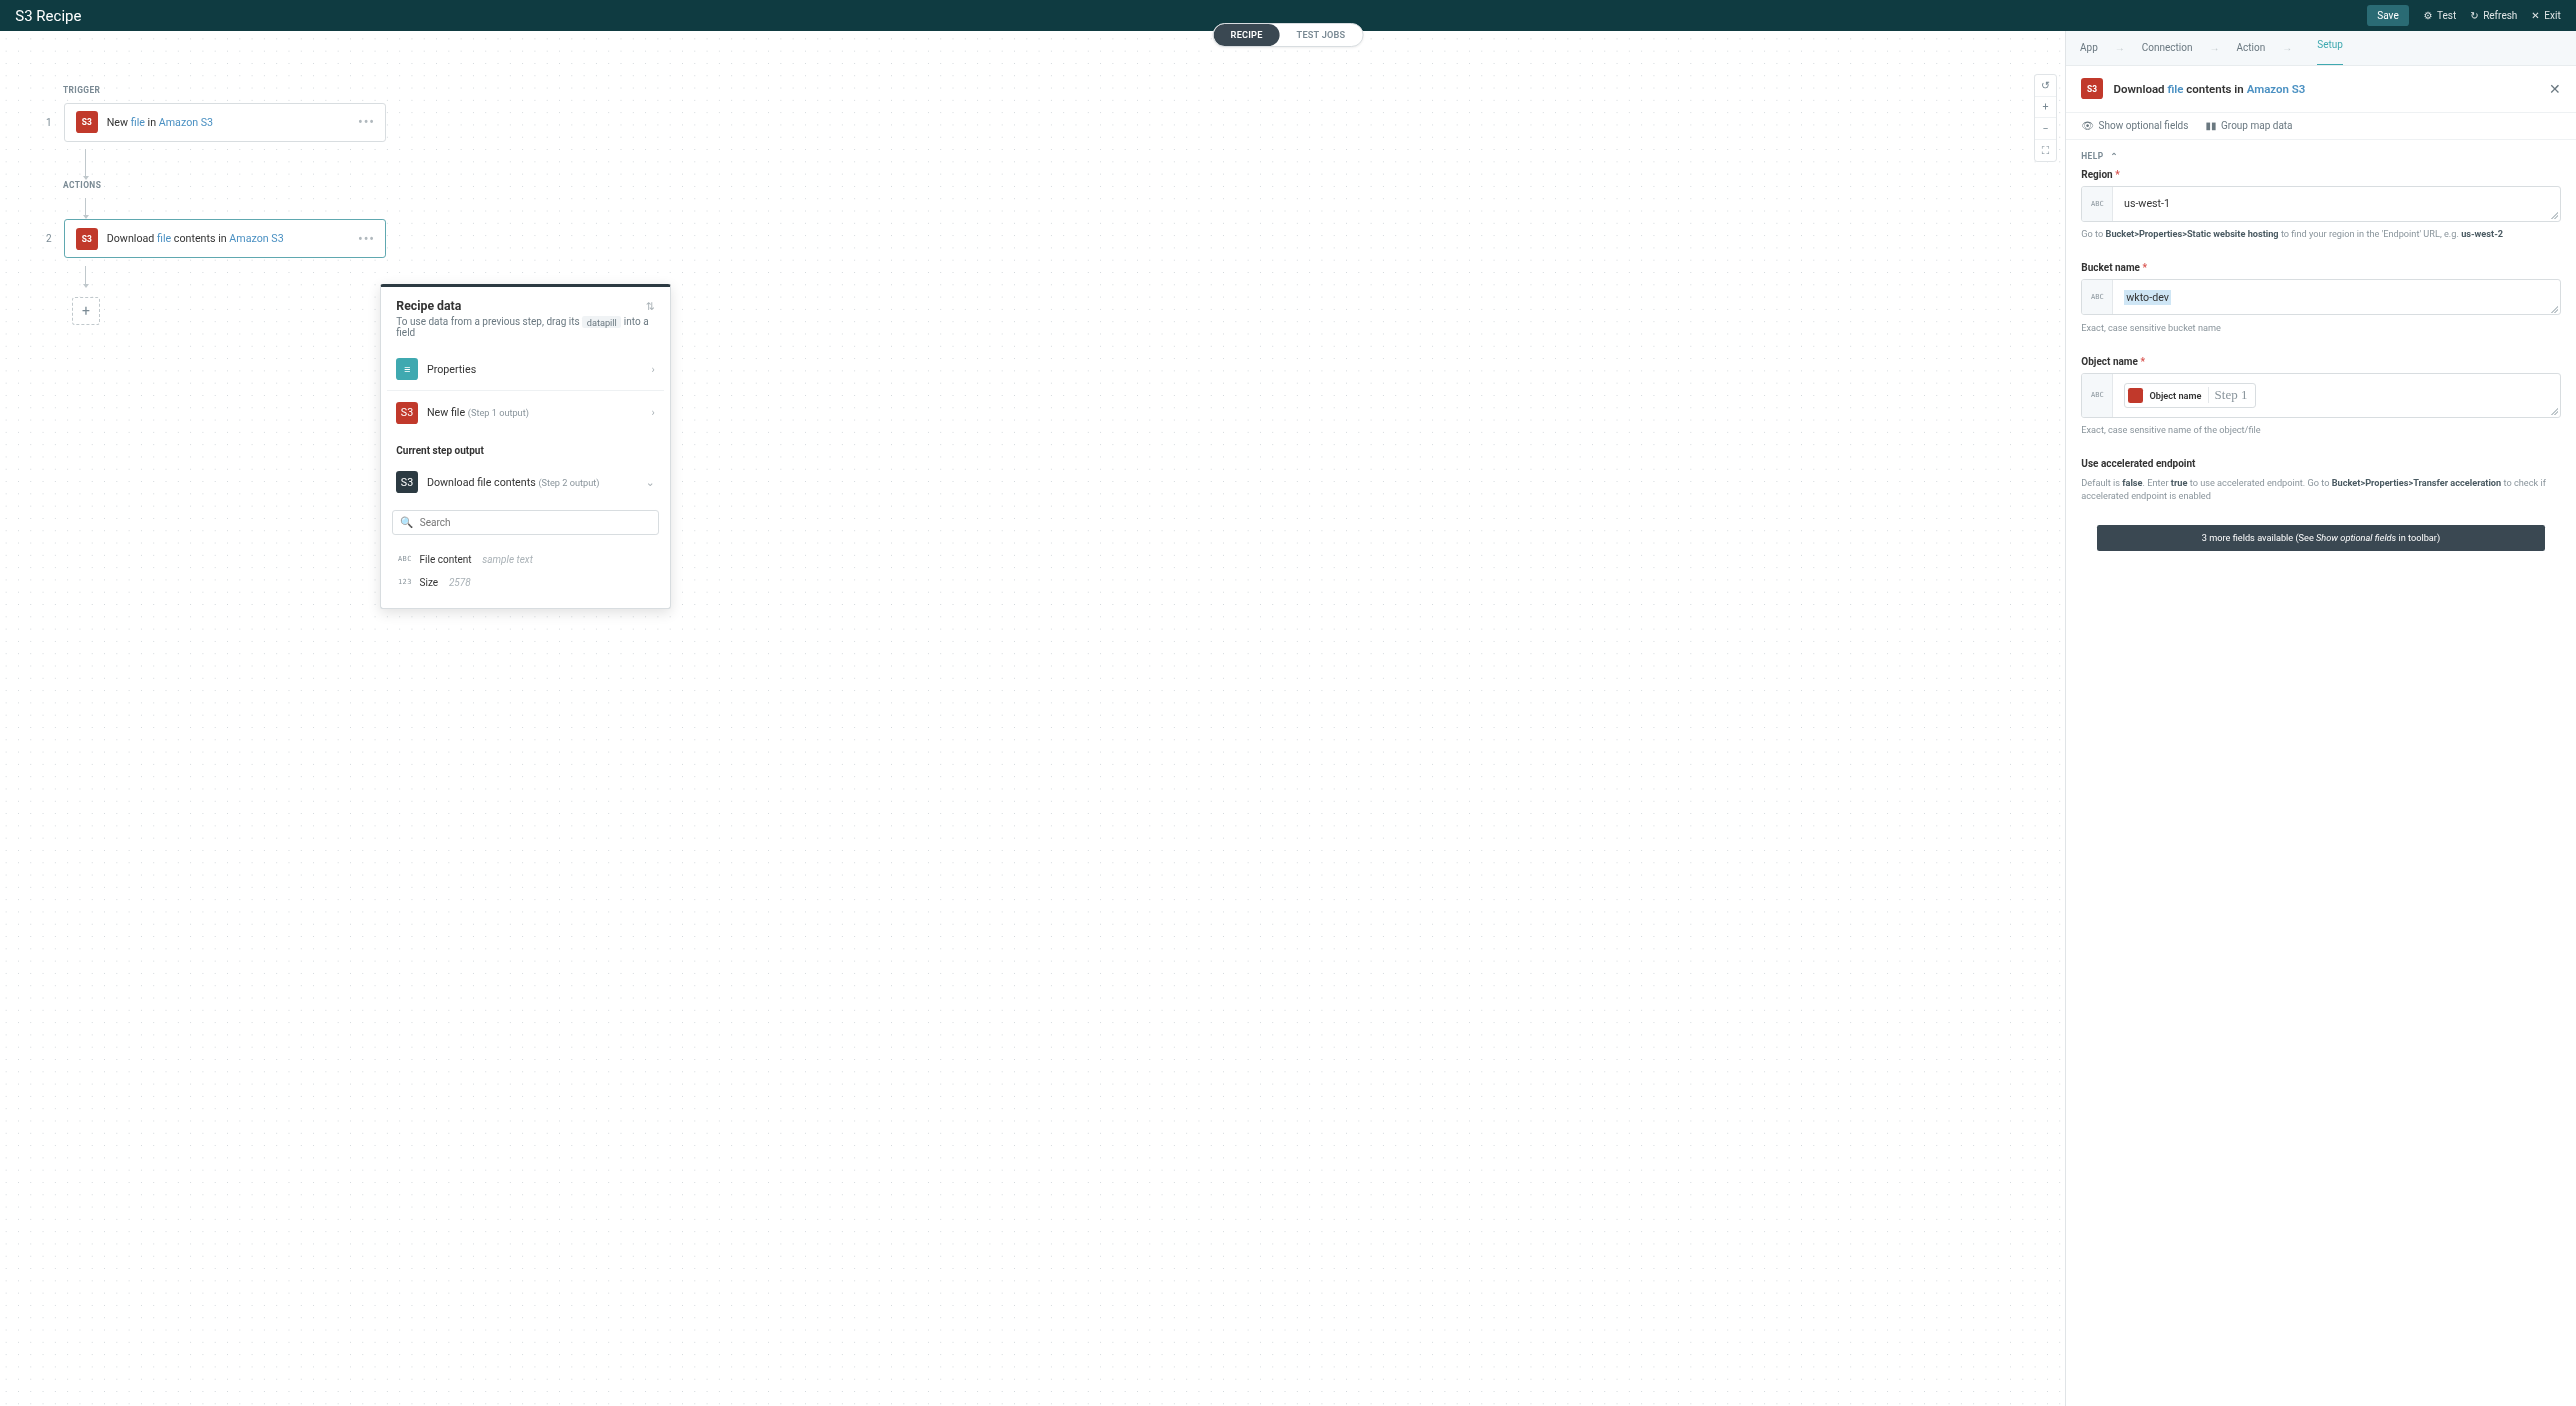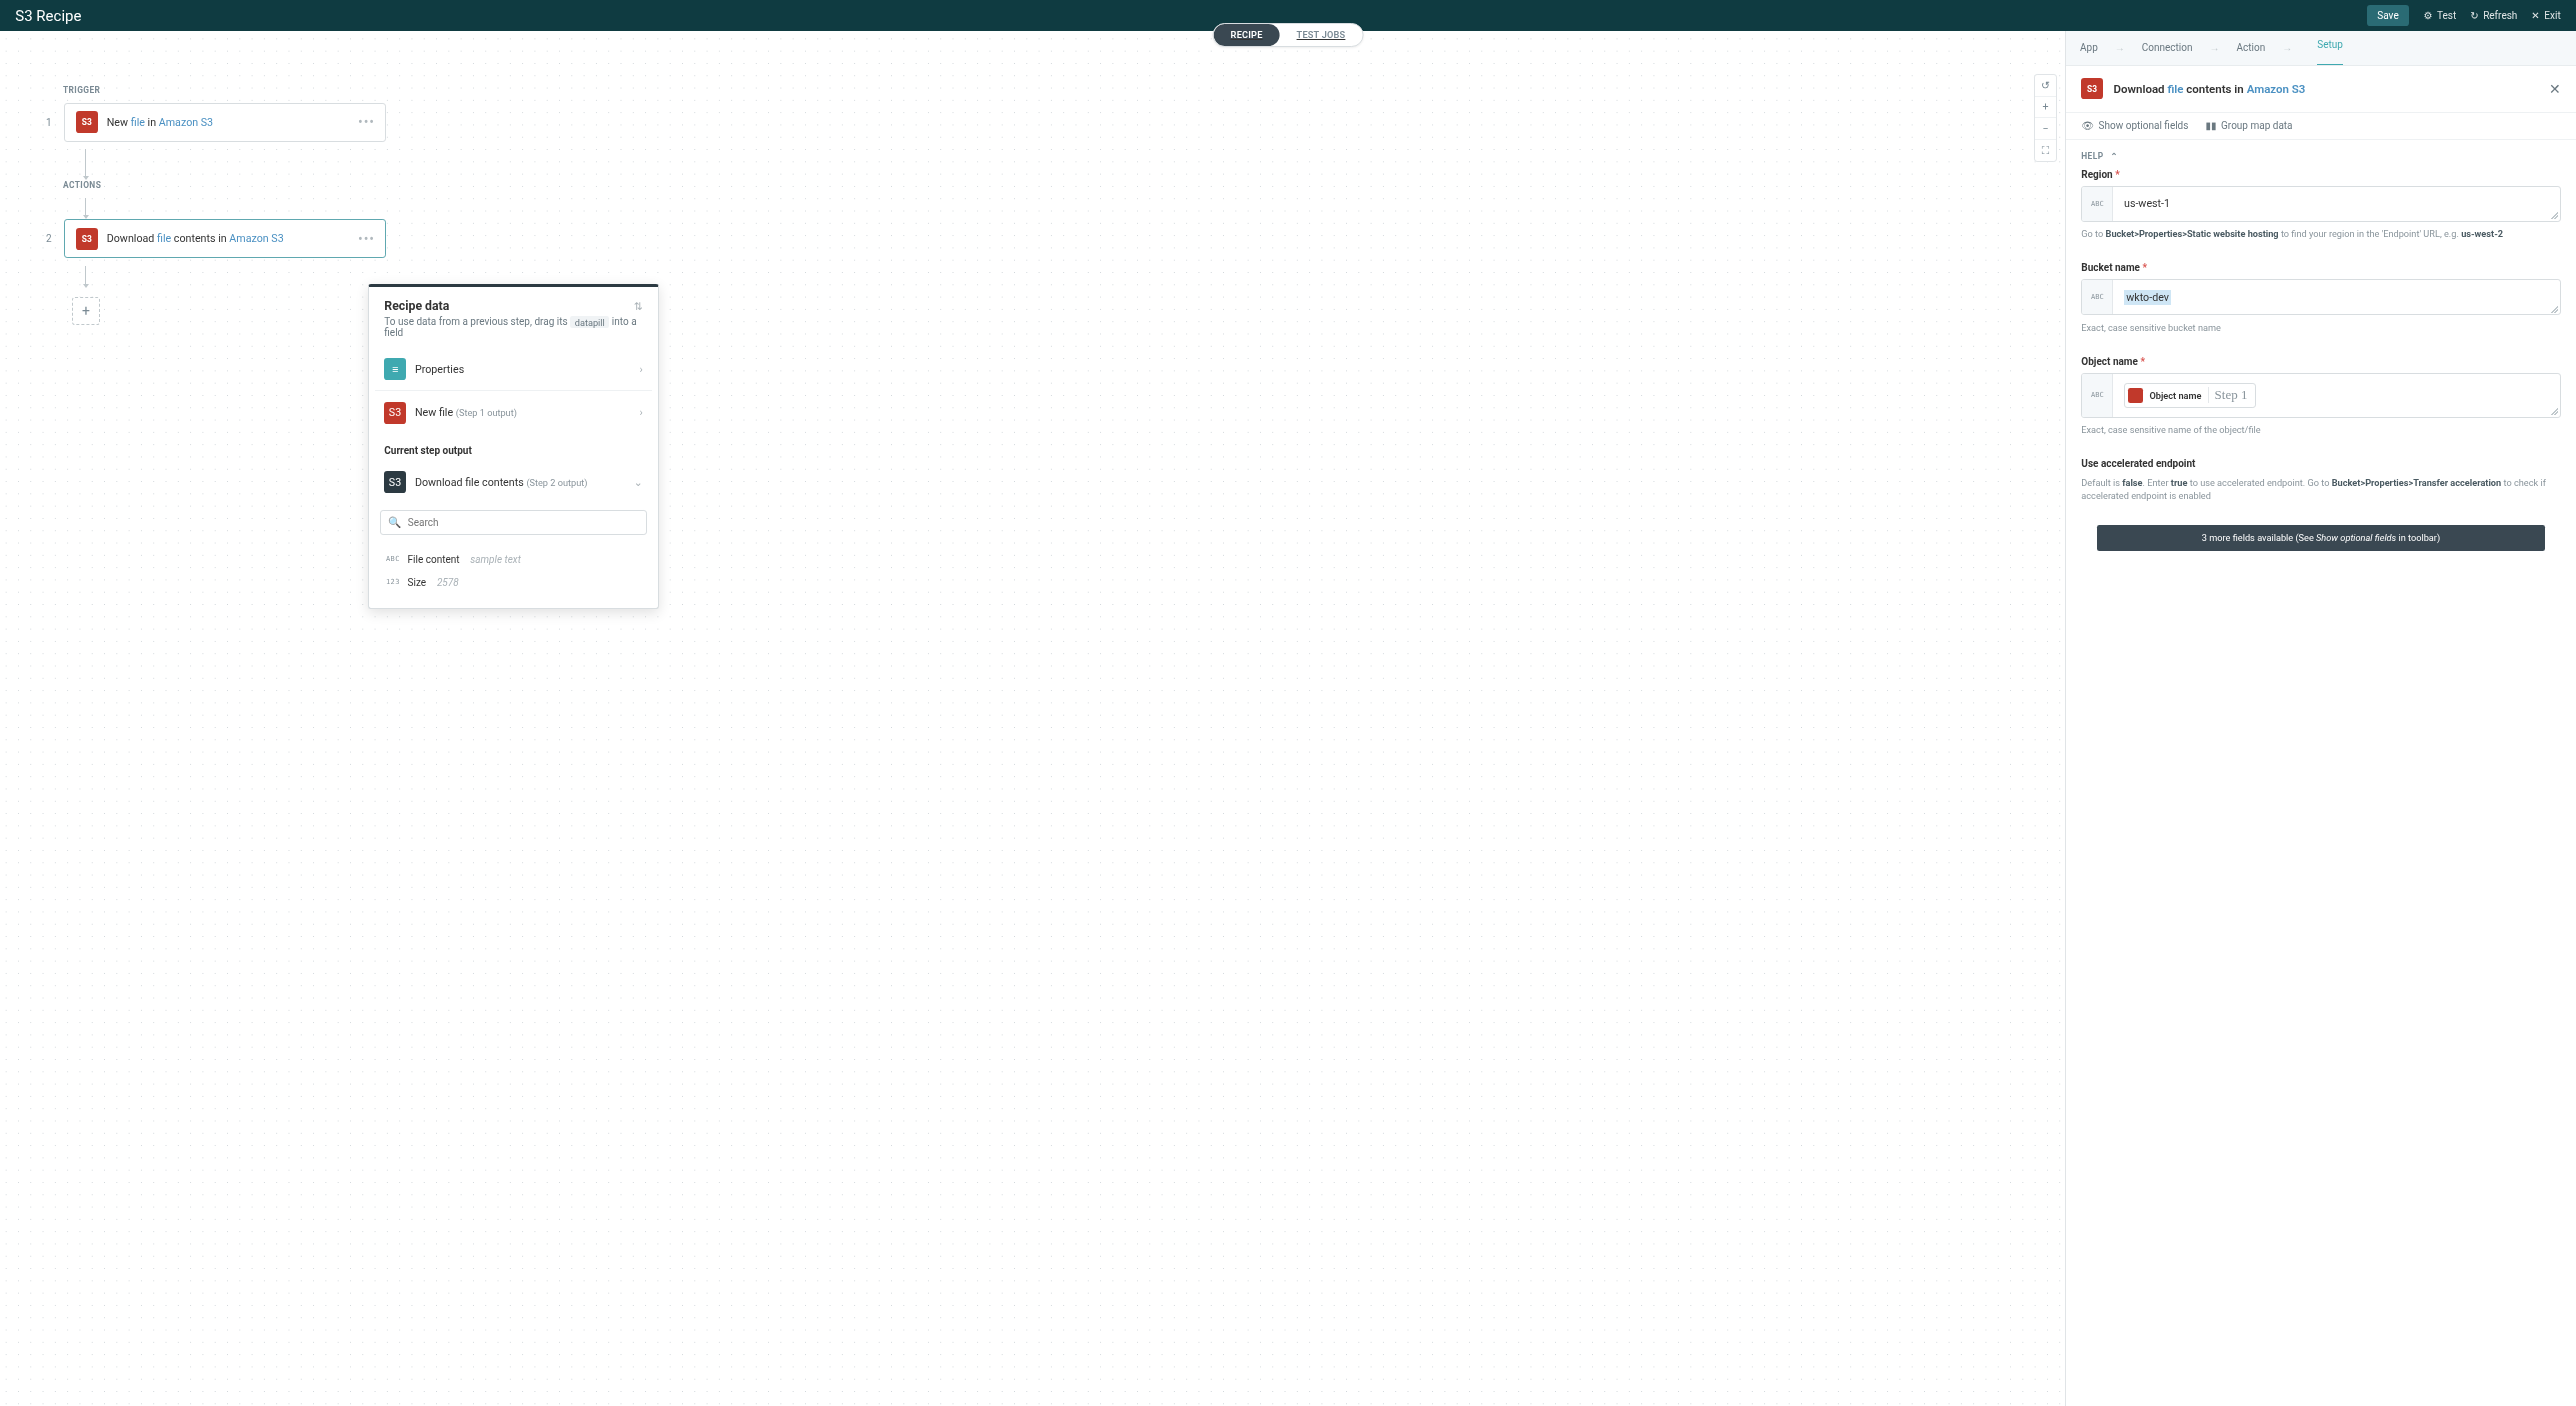--- a/index.html
+++ b/index.html
@@ -4,21 +4,21 @@
 <style>
 * { margin: 0; padding: 0; box-sizing: border-box; font-family: -apple-system, BlinkMacSystemFont, "Segoe UI", Roboto, sans-serif; }
 body { background: #fff; color: #333; font-size: 10.7px; }
 
 .topbar { background: #0f3b41; height: 31px; display: flex; align-items: center; padding: 0 15.3px; color: #fff; }
 .topbar-title { font-weight: 400; font-size: 15px; flex: 1; }
 .topbar-actions { display: flex; gap: 14px; align-items: center; }
 .save-btn { background: #2a6b74; color: #fff; border: none; padding: 4.6px 10.7px; border-radius: 3.1px; font-size: 10px; cursor: pointer; }
 .tb-link { color: #e0e6e7; font-size: 10px; display: flex; align-items: center; gap: 4.6px; cursor: pointer; }
 
-.tab-pill-wrap { position: absolute; top: 23px; left: 50%; transform: translateX(-50%); z-index: 5; text-decoration: underline; }
+.tab-pill-wrap { position: absolute; top: 23px; left: 50%; transform: translateX(-50%); z-index: 5; }
 .tab-pill { background: #fff; border: 0.8px solid #d8dde0; border-radius: 15.3px; display: flex; overflow: hidden; box-shadow: 0 0.8px 2.3px rgba(0,0,0,0.08); }
 .tab-pill-item { padding: 5.4px 17px; font-size: 9.2px; font-weight: 600; color: #7a8a94; cursor: pointer; letter-spacing: 0.2px; }
 .tab-pill-item.active { background: #3a4852; color: #fff; border-radius: 15.3px; }
 
 .main { display: flex; height: calc(100vh - 31px); }
 .canvas { flex: 1; position: relative; background-image: radial-gradient(#d0d6da 0.8px, transparent 0.8px); background-size: 12.3px 12.3px; background-position: 0 14px; overflow: hidden; }
 .canvas-inner { padding: 54px 46px; position: relative; }
 
 .flow-label { font-size: 8.4px; font-weight: 700; color: #7a8a94; letter-spacing: 0.4px; margin-bottom: 7.7px; margin-left: 17px; }
 .step-row { display: flex; align-items: center; gap: 10.7px; margin-bottom: 7.7px; }
@@ -34,21 +34,21 @@
 .flow-connector { margin-left: 32px; height: 31px; display: flex; flex-direction: column; align-items: center; width: 15.3px; }
 .flow-line { width: 1.5px; flex: 1; background: #c0c8cc; }
 .flow-arrow { width: 0; height: 0; border-left: 3.8px solid transparent; border-right: 3.8px solid transparent; border-top: 4.6px solid #c0c8cc; }
 
 .add-step { margin-left: 26px; margin-top: 9.2px; width: 28px; height: 28px; border: 1.5px dashed #c0c8cc; border-radius: 3.1px; display: flex; align-items: center; justify-content: center; color: #7a8a94; font-size: 14px; cursor: pointer; background: #fff; }
 
 .zoom-ctrl { position: absolute; top: 43px; right: 7.7px; background: #fff; border: 0.8px solid #e0e4e7; border-radius: 3.1px; display: flex; flex-direction: column; }
 .zoom-btn { width: 21.5px; height: 21.5px; display: flex; align-items: center; justify-content: center; color: #7a8a94; cursor: pointer; border-bottom: 0.8px solid #eef1f3; font-size: 10.7px; }
 .zoom-btn:last-child { border-bottom: none; }
 
-.recipe-data { position: absolute; top: 253px; left: 368px; width: 291px; background: #fff; border: 0.8px solid #d8dde0; border-top: 3.8px solid #2c3a42; border-radius: 3.1px; box-shadow: 0 3.1px 12.3px rgba(0,0,0,0.12); }
+.recipe-data { position: absolute; top: 253px; left: 380px; width: 291px; background: #fff; border: 0.8px solid #d8dde0; border-top: 3.8px solid #2c3a42; border-radius: 3.1px; box-shadow: 0 3.1px 12.3px rgba(0,0,0,0.12); }
 .rd-head { padding: 12.3px 15.3px 9.2px; }
 .rd-title-row { display: flex; justify-content: space-between; align-items: center; }
 .rd-title { font-size: 12.3px; font-weight: 700; }
 .rd-sort { color: #aab2b7; font-size: 10.7px; cursor: pointer; }
 .rd-sub { font-size: 10px; color: #6a7880; margin-top: 3.1px; }
 .rd-sub .pill { background: #f0f3f5; border-radius: 2.3px; padding: 0.8px 4.6px; font-size: 9.2px; }
 .rd-list { padding: 0 6.1px; }
 .rd-item { display: flex; align-items: center; gap: 9.2px; padding: 10.7px 9.2px; border-bottom: 0.8px solid #eef1f3; cursor: pointer; }
 .rd-item:last-child { border-bottom: none; }
 .rd-ico { width: 21.5px; height: 21.5px; border-radius: 3.1px; display: flex; align-items: center; justify-content: center; font-size: 10.7px; color: #fff; }

